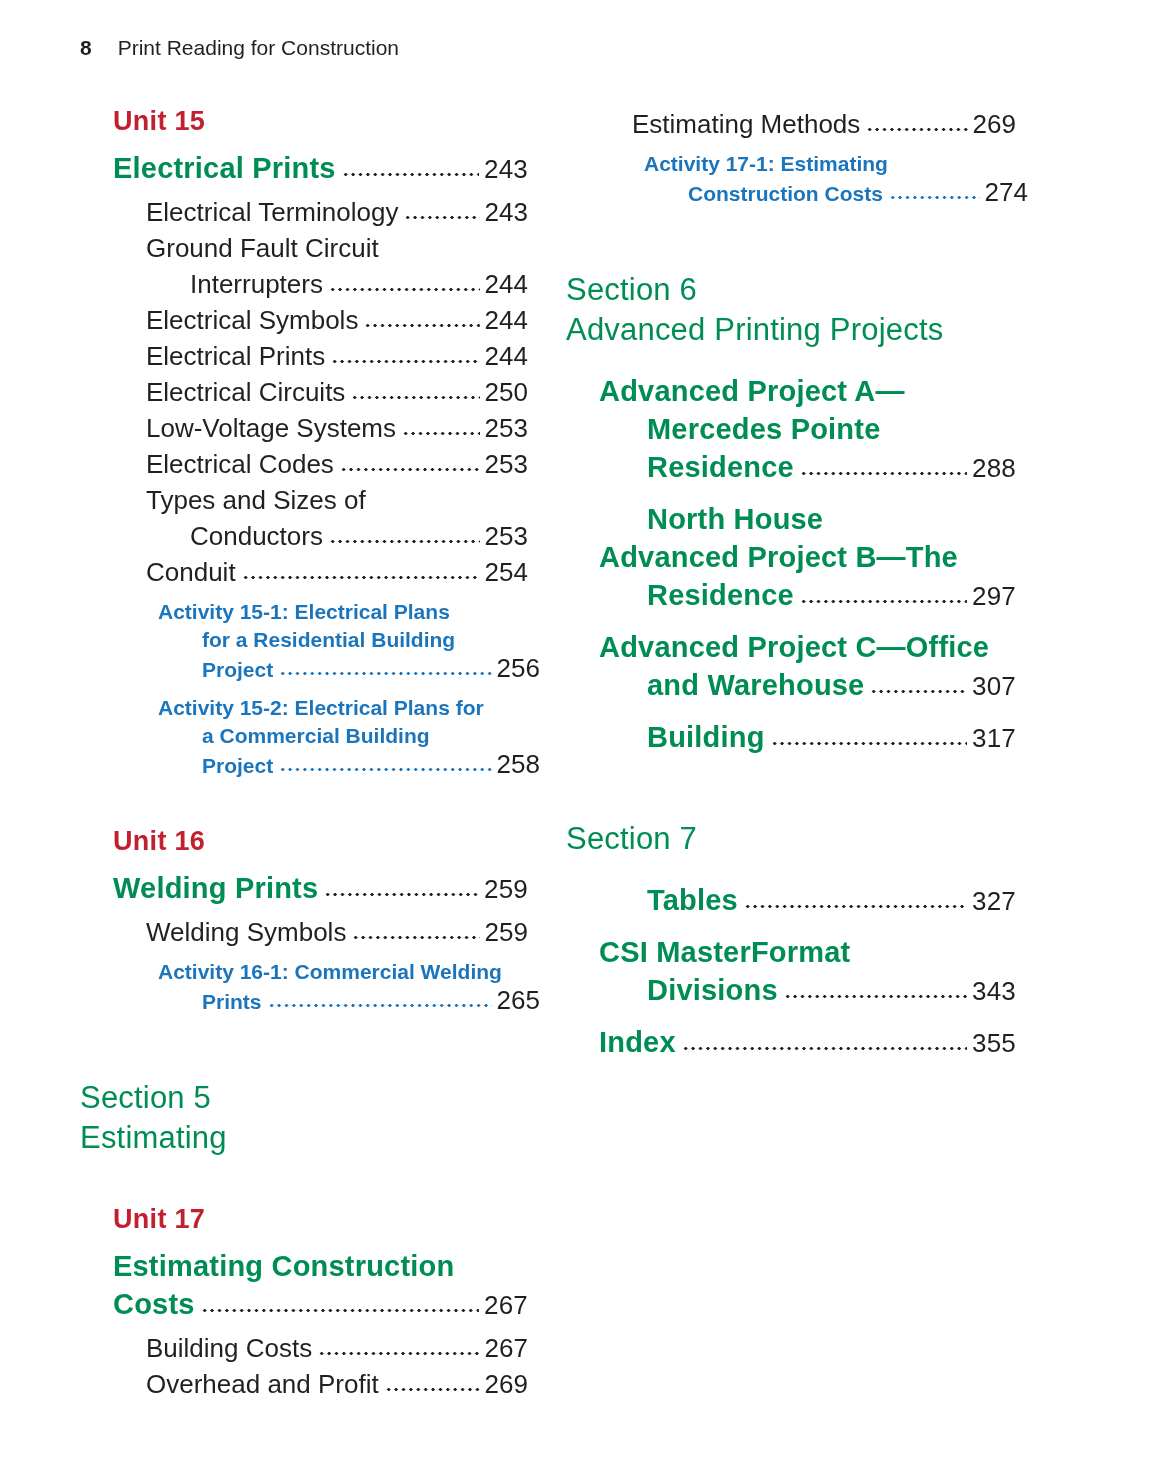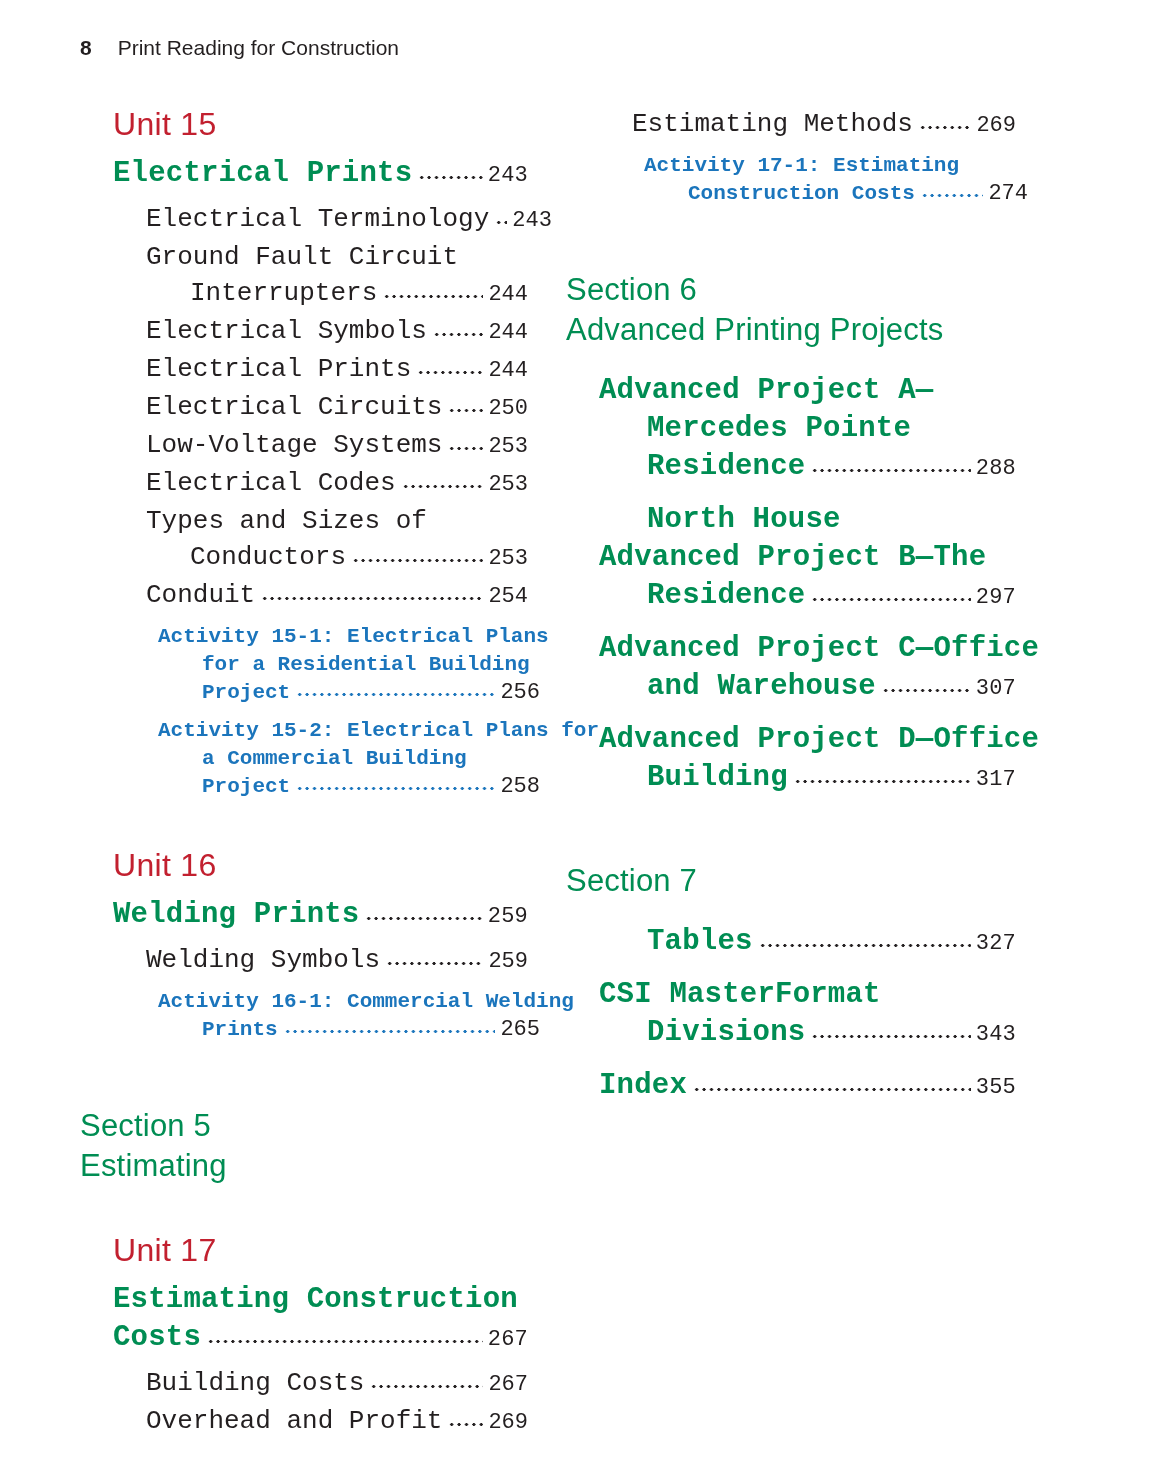--- a/index.html
+++ b/index.html
@@ -19,49 +19,49 @@
     padding:36px 0 0 80px;
     display:flex;align-items:baseline;gap:26px;
     font-size:21px;
   }
   .folio{font-weight:700;}
   .toc{display:flex;padding:46px 0 0 80px;}
   .col{width:448px;}
   .col-right{width:450px;margin-left:38px;}
 
   .unit-heading{
-    color:var(--unit-red);font-weight:400;font-size:32px;
+    color:var(--unit-red);font-weight:700;font-size:27px;
     padding-left:33px;margin:46px 0 12px;letter-spacing:.3px;
     white-space:nowrap;
   }
   .col .unit-heading:first-child{margin-top:0;}
 
   .section-heading{
     color:var(--heading-green);font-weight:400;font-size:31px;
     line-height:40px;margin:62px 0 22px;letter-spacing:.2px;
     white-space:nowrap;
   }
 
   .entry{width:100%;}
-  .line{display:flex;align-items:baseline;white-space:nowrap;font-family:Liberation Mono, monospace;}
+  .line{display:flex;align-items:baseline;white-space:nowrap;}
   .i1{padding-left:33px;}
   .i1b{padding-left:81px;}
   .i2{padding-left:66px;}
   .i3{padding-left:110px;}
 
   .dots{
     flex:1 1 auto;min-width:12px;height:7px;
     margin:0 5px 0 6px;
     background-image:radial-gradient(circle, currentColor 1.35px, transparent 1.75px);
     background-size:7.4px 7px;
     background-position:left bottom;
     background-repeat:repeat-x;
     color:var(--text-black);
   }
-  .pg{font-size:22px;font-weight:400;color:var(--text-black);}
+  .pg{font-size:26px;font-weight:400;color:var(--text-black);}
 
   .e-green-title{
     color:var(--heading-green);font-weight:700;font-size:29px;
     line-height:38px;margin-bottom:6px;letter-spacing:.2px;
   }
   .e-body{font-size:26px;line-height:36px;font-weight:400;}
   .e-activity{
     color:var(--activity-blue);font-weight:700;font-size:21px;
     line-height:28px;margin:8px 12px 10px;
   }
@@ -291,23 +291,20 @@
         <div class="line i1">
           <span class="txt">Advanced Project C—Office</span>
         </div>
         <div class="line i1b">
           <span class="txt">and Warehouse</span>
           <span class="dots"></span>
           <span class="pg">307</span>
         </div>
       </div>
       <div class="entry e-project">
-        <div class="line i1">
-          <span class="txt">Advanced Project D—Office</span>
-        </div>
         <div class="line i1b">
           <span class="txt">Building</span>
           <span class="dots"></span>
           <span class="pg">317</span>
         </div>
       </div>
       <div class="section-heading">
         <div class="section-line">Section 7</div>
       </div>
       <div class="entry e-project">

